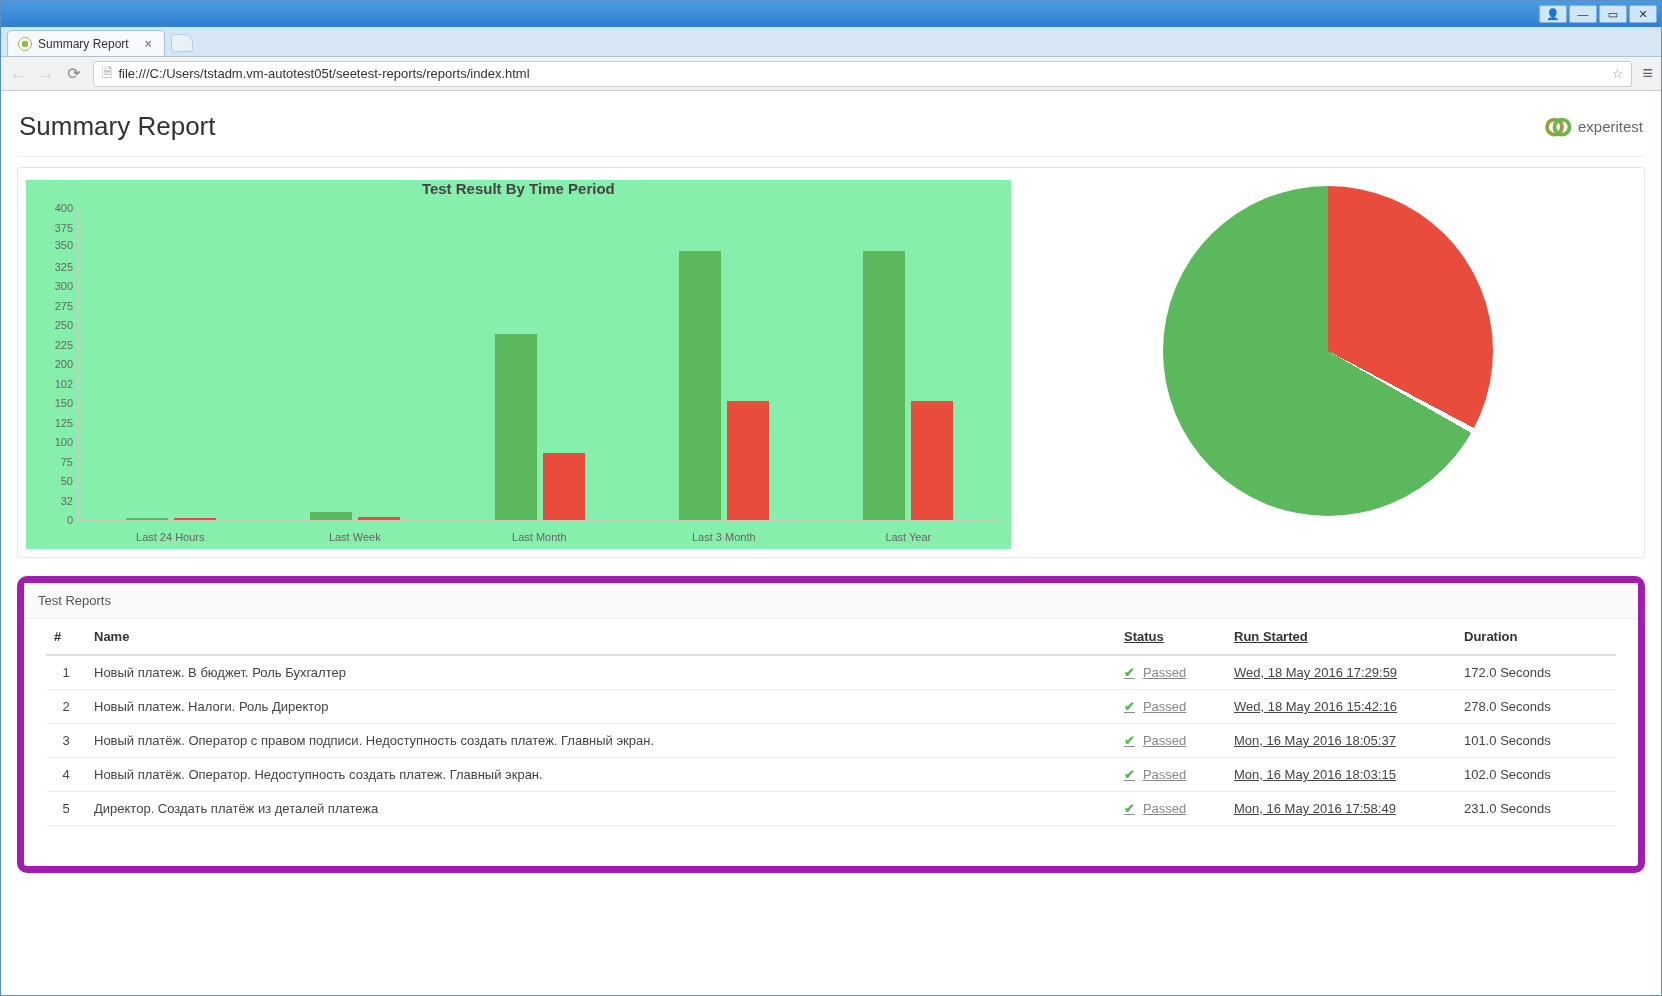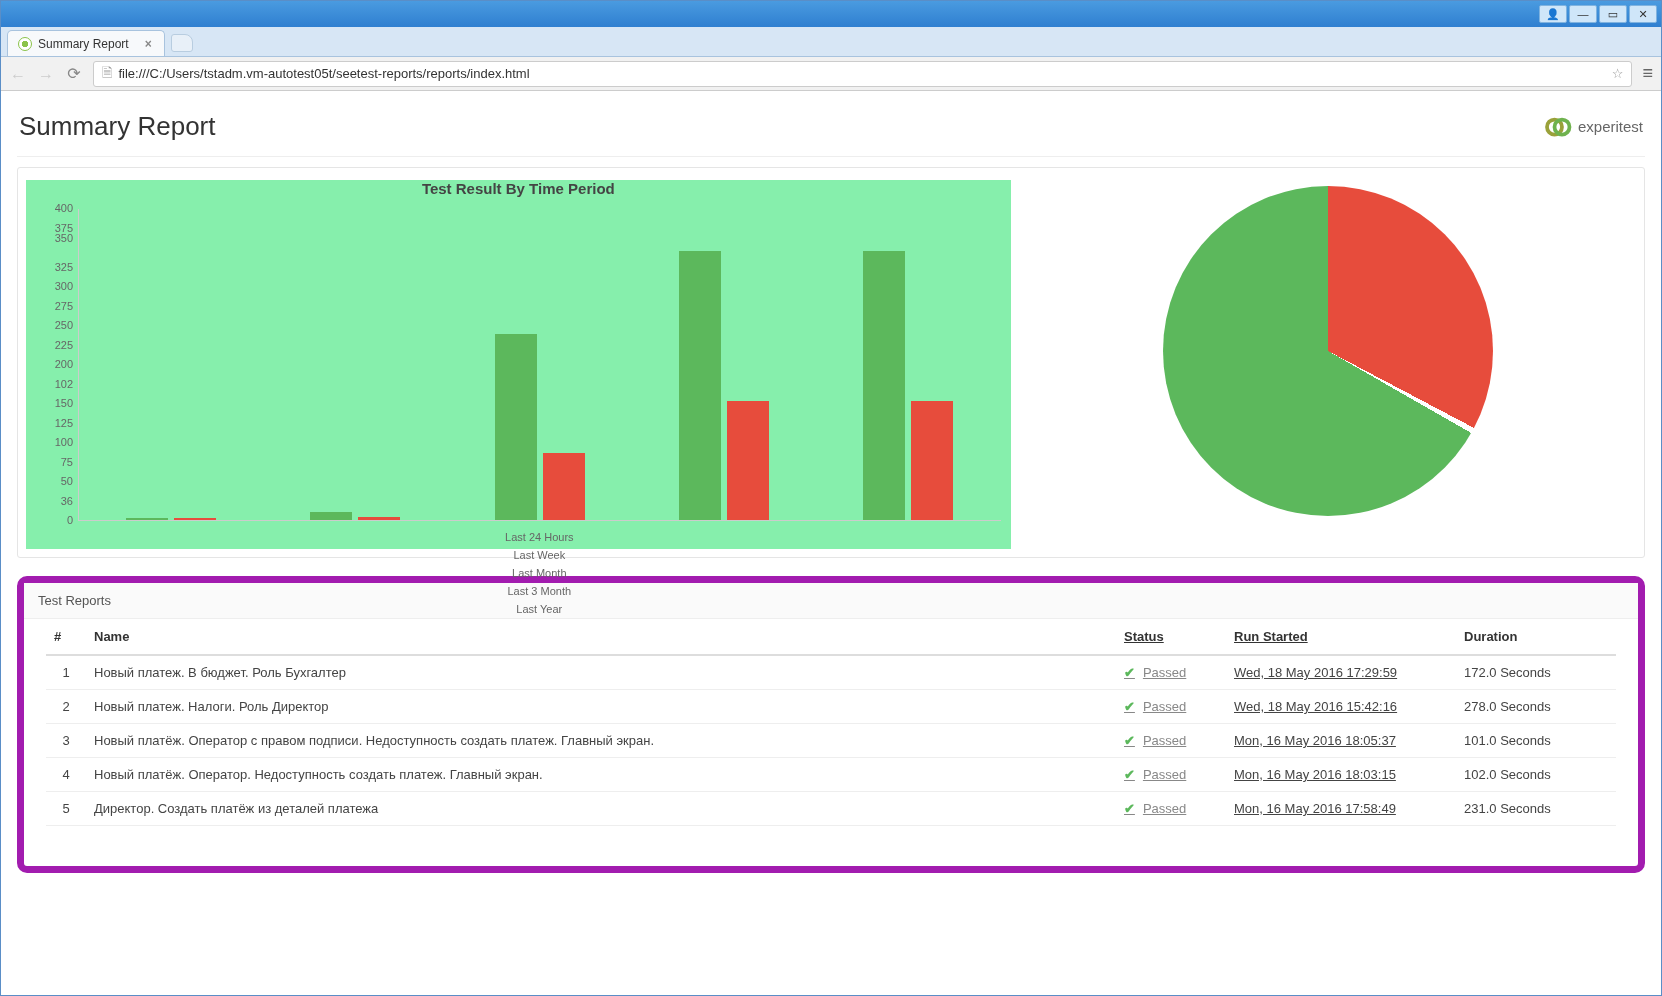--- a/index.html
+++ b/index.html
@@ -59,21 +59,21 @@
     display:flex; gap:10px;
   }
   .chart-box { flex:1; min-width:0; }
   .chart-box.bar { flex:1.6; }
   .chart-title { text-align:center; font-size:15px; font-weight:600; color:#444; margin-bottom:12px; }
 
   
   .bar-chart { position:relative; height:340px; margin-left:52px; margin-right:10px; }
   .bar-plot { position:absolute; left:0; right:0; top:0; bottom:28px; border-left:1px solid #ccc; border-bottom:1px solid #ccc; }
   .ytick { position:absolute; left:-46px; width:40px; text-align:right; font-size:11px; color:#666; transform:translateY(50%); }
-  .xlabels { position:absolute; left:0; right:0; bottom:0; height:24px; display:flex;flex-direction:column; }
+  .xlabels { position:absolute; left:0; right:0; bottom:0; height:24px; display:flex; }
   .xlabel { flex:1; text-align:center; font-size:11px; color:#666; padding-top:6px; }
   .group { position:absolute; bottom:0; display:flex; align-items:flex-end; gap:6px; justify-content:center; }
   .bar { width:42px; background:#86efac; }
   .bar.fail { background:#e74c3c; }
 
   
   .pie-wrap { display:flex; justify-content:center; padding-top:6px; }
   .pie {
     width:330px; height:330px; border-radius:50%;
     background: conic-gradient(#e74c3c 0deg 118deg, #fff 118deg 120deg, #5cb85c 120deg 360deg);
@@ -148,34 +148,34 @@
         </div>
       </div>
 
       <div class="charts-panel">
 
         <div class="chart-box bar">
           <div class="chart-title">Test Result By Time Period</div>
           <div class="bar-chart" id="bar-chart">
             <div class="bar-plot" id="bar-plot">
                 <div class="ytick" style="bottom: 0px;">0</div>
-                <div class="ytick" style="bottom: 19.5px;">36</div>
+                <div class="ytick" style="bottom: 19.5px;">32</div>
                 <div class="ytick" style="bottom: 39px;">50</div>
                 <div class="ytick" style="bottom: 58.5px;">75</div>
                 <div class="ytick" style="bottom: 78px;">100</div>
                 <div class="ytick" style="bottom: 97.5px;">125</div>
                 <div class="ytick" style="bottom: 117px;">150</div>
                 <div class="ytick" style="bottom: 136.5px;">102</div>
                 <div class="ytick" style="bottom: 156px;">200</div>
                 <div class="ytick" style="bottom: 175.5px;">225</div>
                 <div class="ytick" style="bottom: 195px;">250</div>
                 <div class="ytick" style="bottom: 214.5px;">275</div>
                 <div class="ytick" style="bottom: 234px;">300</div>
                 <div class="ytick" style="bottom: 253.5px;">325</div>
-                <div class="ytick" style="bottom: 282px;">350</div>
+                <div class="ytick" style="bottom: 275px;">350</div>
                 <div class="ytick" style="bottom: 292.5px;">375</div>
                 <div class="ytick" style="bottom: 312px;">400</div>
                 <div class="group" style="left: 0%; width: 20%;">
                   <div class="bar" style="height: 1.56px; background: rgb(92, 184, 92);"></div>
                   <div class="bar fail" style="height: 1.56px; background: rgb(231, 76, 60);"></div>
                 </div>
                 <div class="group" style="left: 20%; width: 20%;">
                   <div class="bar" style="height: 7.8px; background: rgb(92, 184, 92);"></div>
                   <div class="bar fail" style="height: 3.12px; background: rgb(231, 76, 60);"></div>
                 </div>

